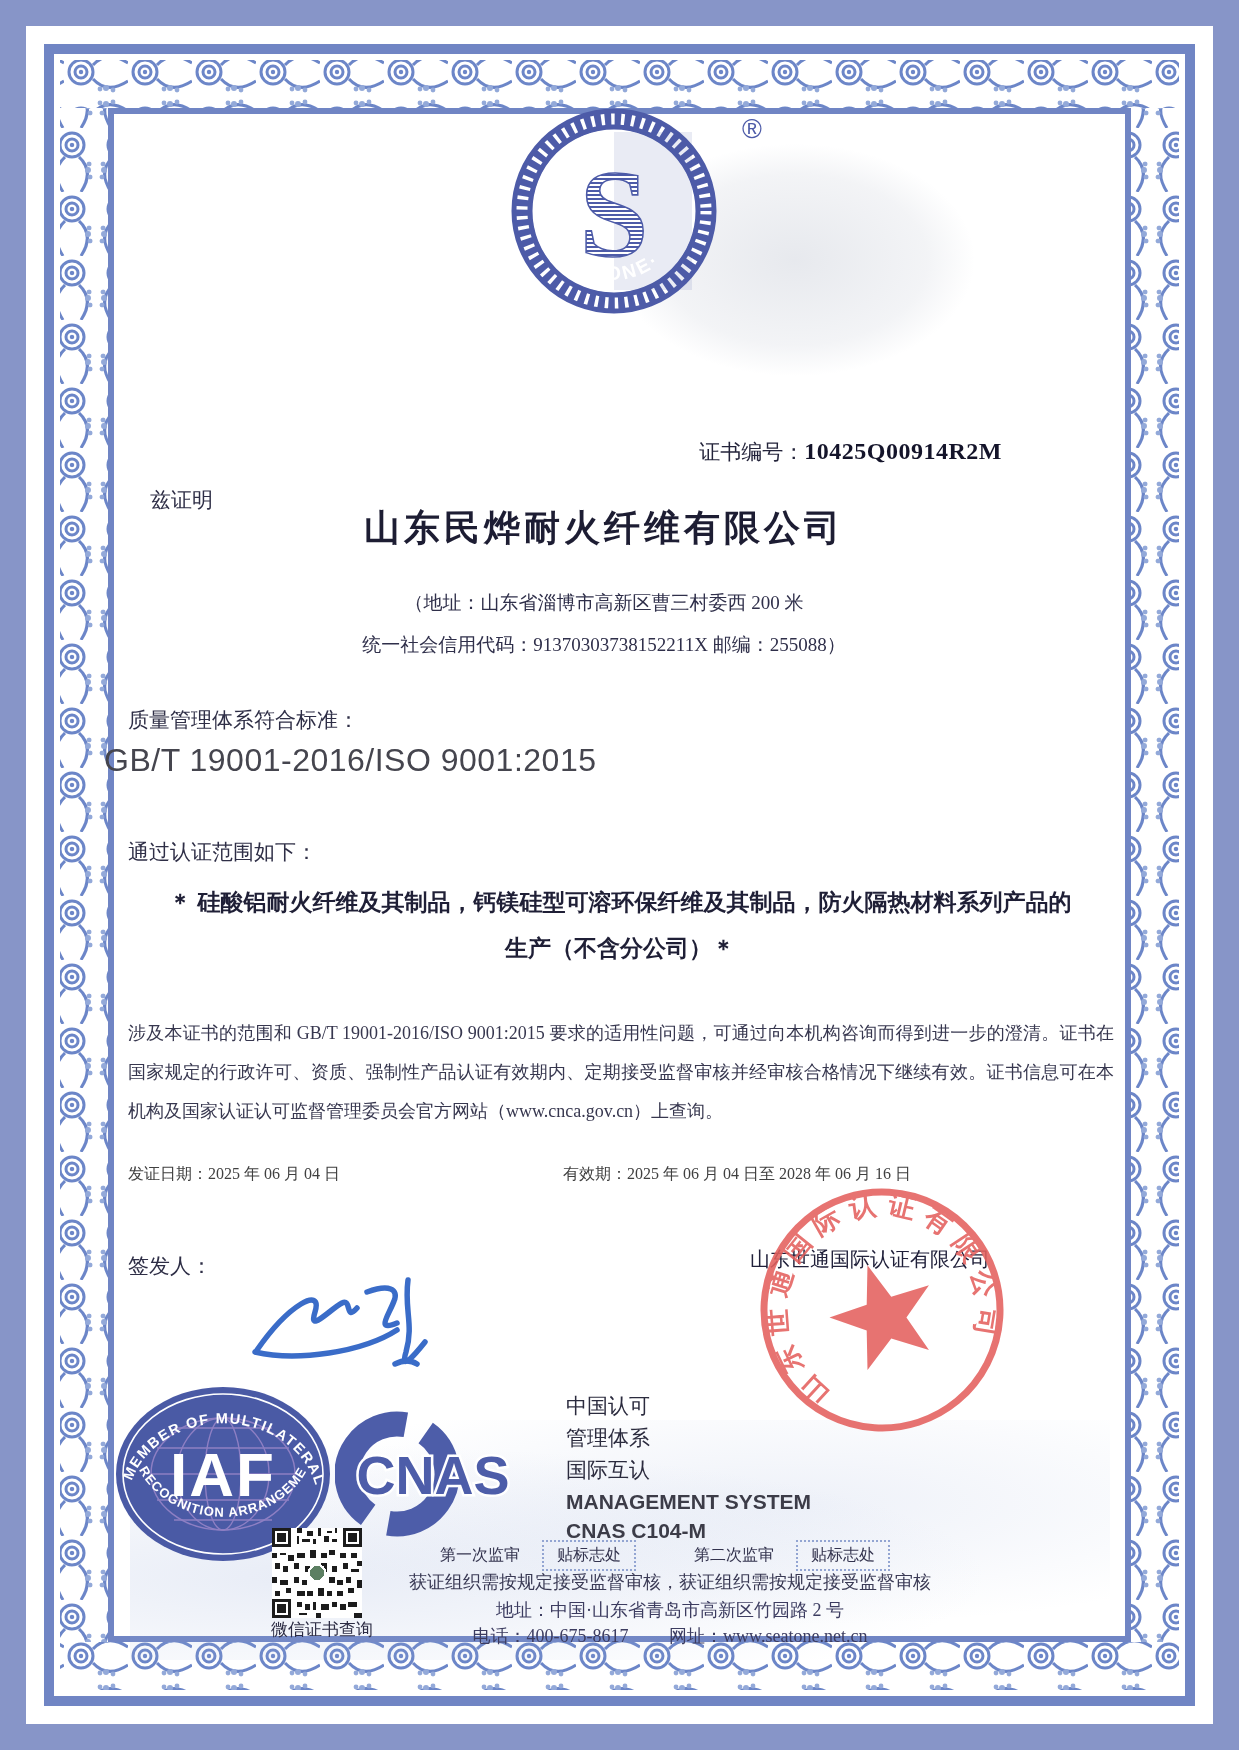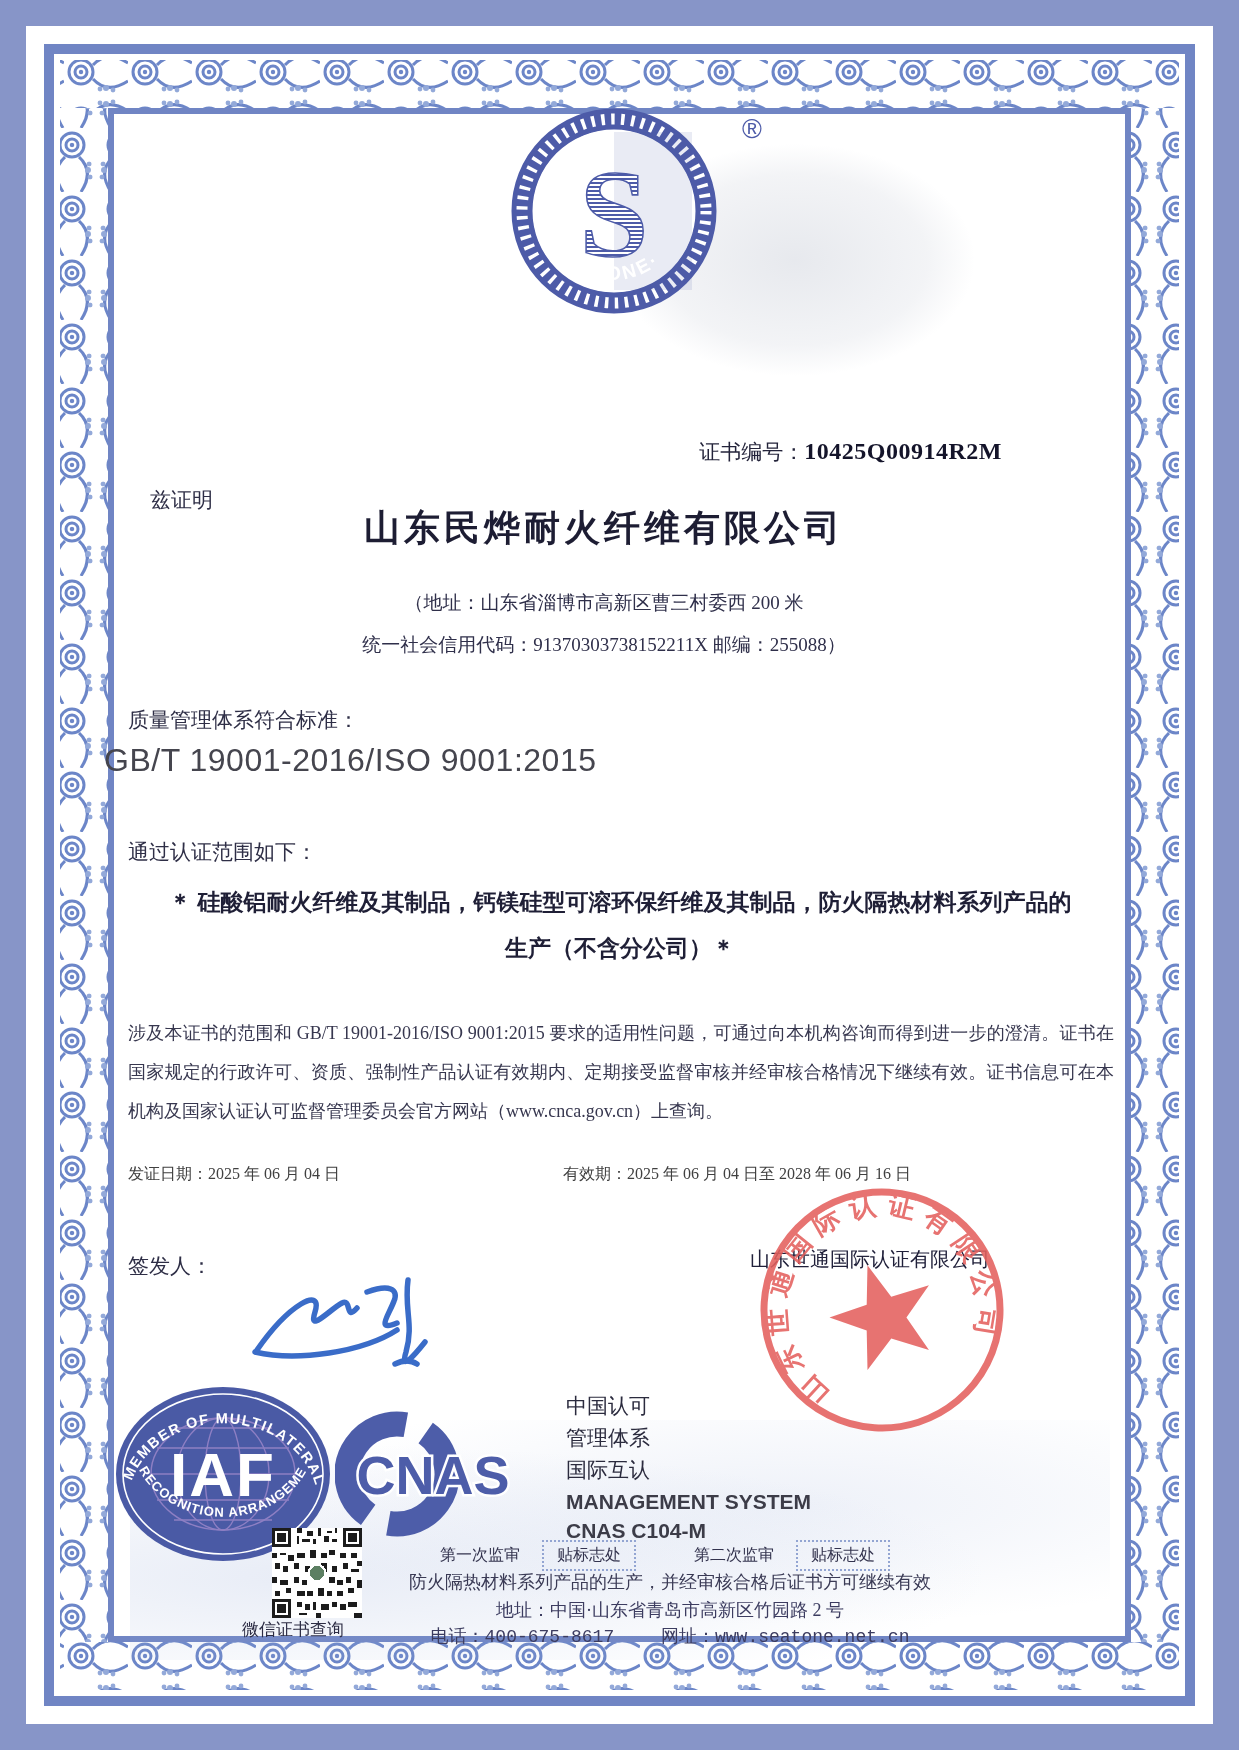--- a/index.html
+++ b/index.html
@@ -74,32 +74,32 @@
   .stamp-svg{left:732px;top:1160px;z-index:3;opacity:.88;}
   .iaf-svg{left:112px;top:1384px;z-index:2;}
   .cnas-svg{left:335px;top:1390px;z-index:2;}
   .accred-text{left:566px;top:1390px;width:420px;z-index:2;}
   .accred-text .cnline{font-size:21px;color:#2b2b3e;line-height:32px;font-family:"Liberation Sans","DejaVu Sans",sans-serif;}
   .accred-text .enline{
     font-family:"Liberation Sans","DejaVu Sans",sans-serif;
     font-size:21px;font-weight:700;color:#3c3c48;line-height:27px;margin-top:2px;
   }
   .qr-svg{left:272px;top:1528px;z-index:2;}
-  .qr-caption{left:242px;top:1618px;width:160px;font-size:17px;color:#2c2c44;}
+  .qr-caption{left:242px;top:1618px;width:160px;text-align:center;font-size:17px;color:#2c2c44;}
   .auditrow{
     left:440px;top:1540px;width:560px;display:flex;align-items:center;z-index:2;
     font-size:16px;color:#33334e;
   }
   .auditrow .sticker{
     border:2px dotted #93a5d2;padding:3px 13px;margin-left:22px;color:#33334e;
   }
   .auditrow .gap{width:58px;}
   .note{left:330px;top:1570px;width:680px;text-align:center;font-size:18px;color:#3a3a55;}
   .orgaddr{left:330px;top:1598px;width:680px;text-align:center;font-size:18px;color:#3c3c60;}
-  .telrow{left:330px;top:1624px;width:680px;text-align:center;font-size:18px;color:#3c3c60;font-family:Liberation Mono, monospace;}
+  .telrow{left:330px;top:1624px;width:680px;text-align:center;font-size:18px;color:#3c3c60;}
   .telrow span{margin:0 18px;}
 </style>
 </head>
 <body>
 
 <div class="page">
 
   <svg class="frame-svg" width="1239" height="1750">
     <defs>
       <pattern id="scrollH" width="64" height="48" patternUnits="userSpaceOnUse">
@@ -294,20 +294,20 @@
   <div class="abs qr-caption">微信证书查询</div>
 
   <div class="abs auditrow">
     <span>第一次监审</span>
     <span class="sticker">贴标志处</span>
     <span class="gap"></span>
     <span>第二次监审</span>
     <span class="sticker">贴标志处</span>
   </div>
 
-  <div class="abs note">防火隔热材料系列产品的生产，并经审核合格后证书方可继续有效</div>
+  <div class="abs note">获证组织需按规定接受监督审核，获证组织需按规定接受监督审核</div>
   <div class="abs orgaddr">地址：中国·山东省青岛市高新区竹园路 2 号</div>
   <div class="abs telrow">
     <span>电话：400-675-8617</span>
     <span>网址：www.seatone.net.cn</span>
   </div>
 
 </div>
 
 </body></html>

